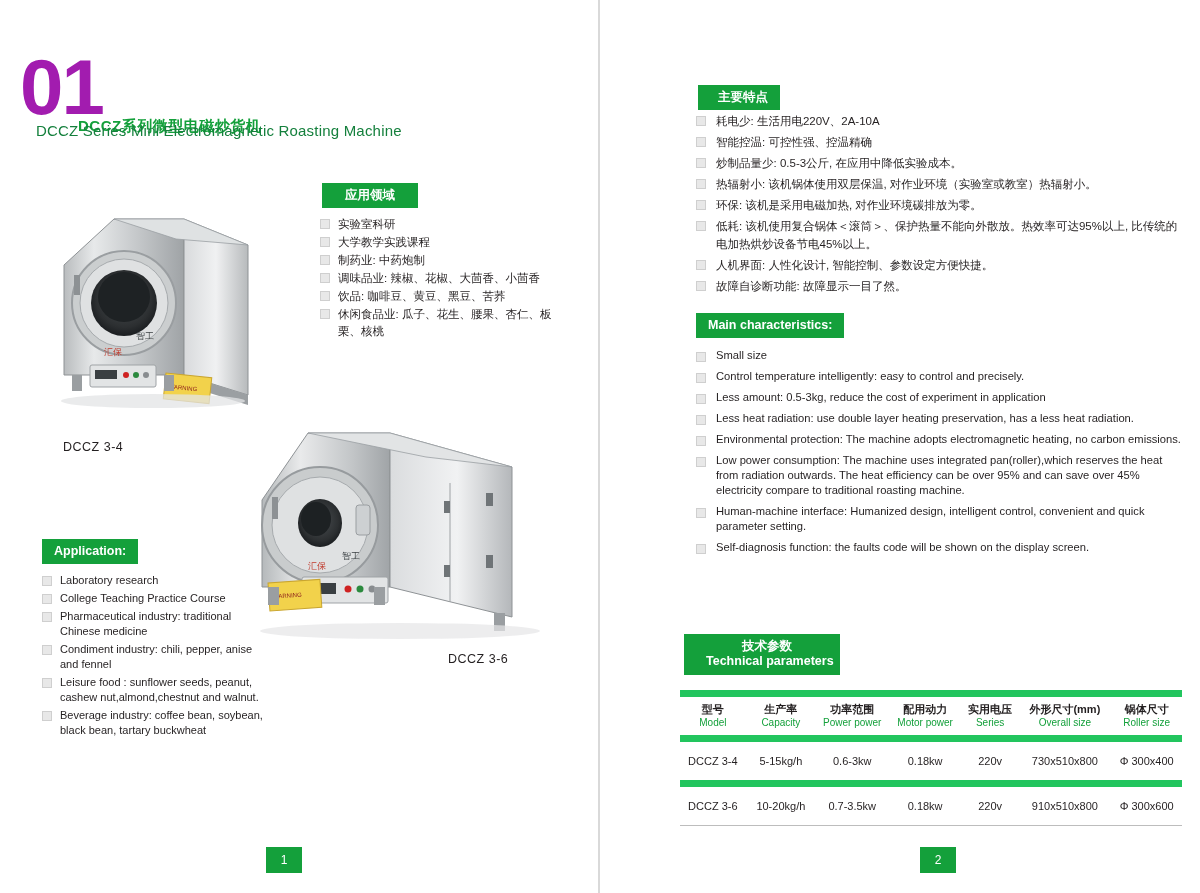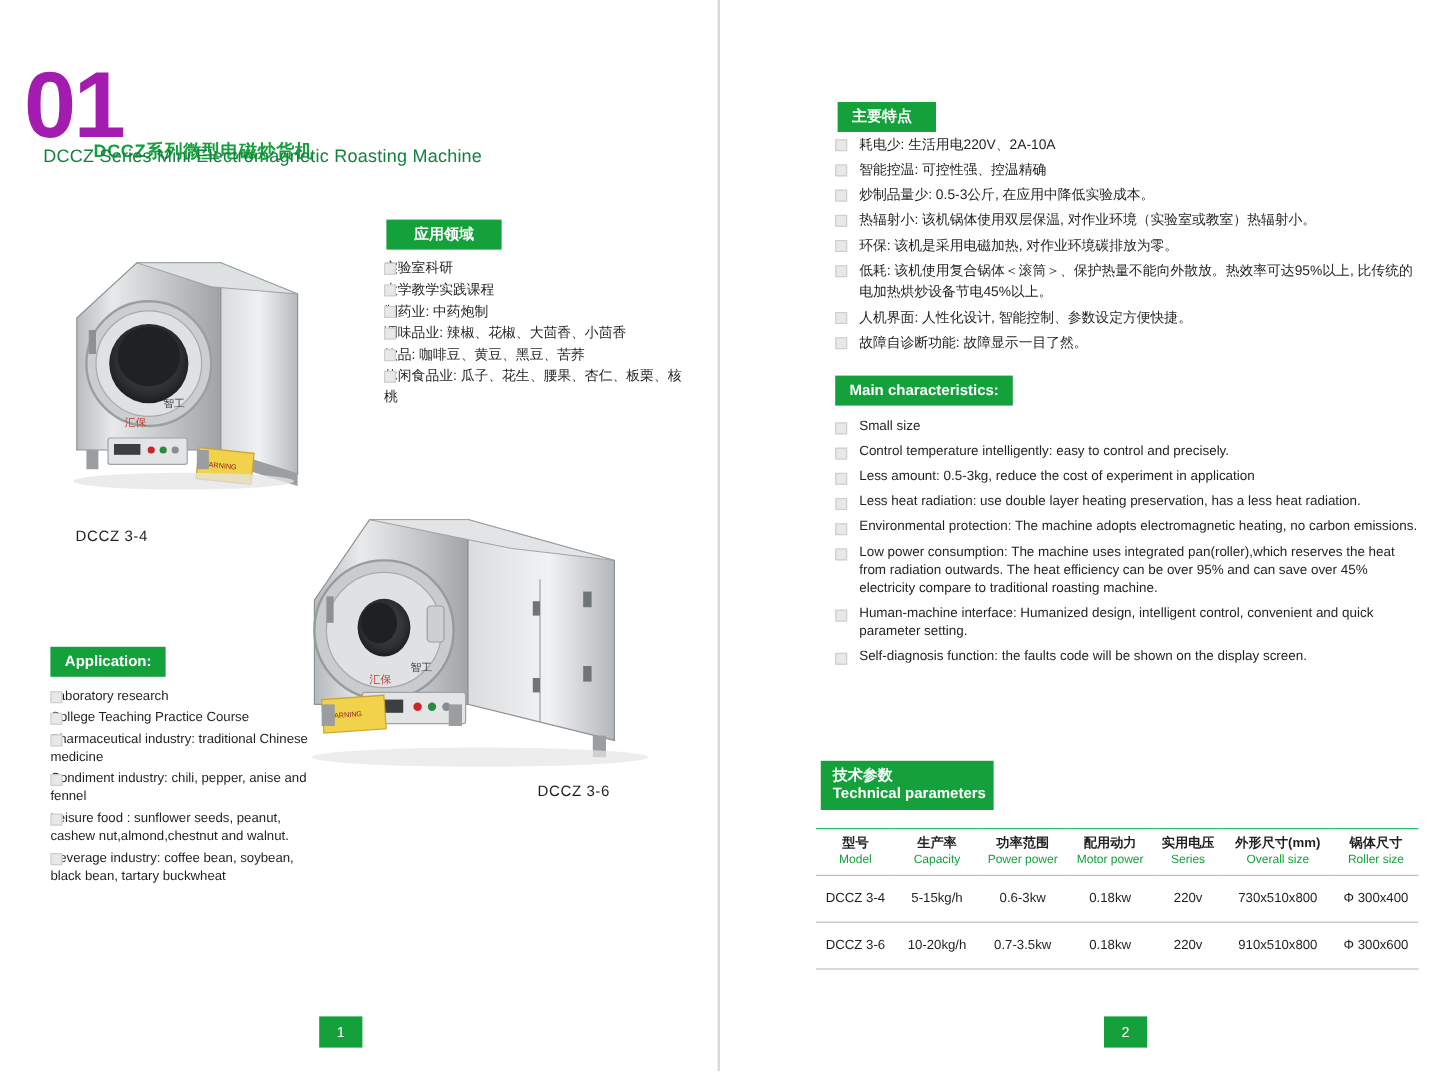--- a/index.html
+++ b/index.html
@@ -70,30 +70,32 @@
     background: #14a03b;
     color: #ffffff;
     font-size: 12.5px;
     font-weight: bold;
     padding: 5px 12px 6px 12px;
     line-height: 14px;
     white-space: nowrap;
   }
   .green-tab.two-line {
     line-height: 15px;
-    padding: 5px 12px 6px 10px;
+    padding: 5px 12px 6px 22px;
+    text-align: center;
   }
   .bullet-list {
     position: absolute;
     list-style: none;
     margin: 0;
     padding: 0;
   }
   .bullet-list li {
     position: relative;
+    padding-left: 18px;
     margin-bottom: 3px;
     line-height: 16px;
   }
   .bullet-list li::before {
     content: "";
     position: absolute;
     left: 0;
     top: 3px;
     width: 8px;
     height: 8px;
@@ -165,21 +167,21 @@
   
   table.tech {
     position: absolute;
     left: 680px;
     top: 690px;
     width: 502px;
     border-collapse: collapse;
     font-size: 11px;
   }
   table.tech th, table.tech td {
-    border-top: 1px solid #22c55e;
+    border-top: 7px solid #22c55e;
     border-bottom: 1px solid #bdbdbd;
     padding: 7px 2px;
     text-align: center;
     font-weight: normal;
   }
   table.tech th {
     padding: 5px 2px 6px 2px;
   }
   .th-cn { display: block; font-size: 11px; color: #231f20; font-weight: bold; line-height: 14px;}
   .th-en { display: block; font-size: 10px; color: #14a03b; line-height: 13px;}
@@ -339,21 +341,21 @@
       <li>Condiment industry: chili, pepper, anise and fennel</li>
       <li>Leisure food : sunflower seeds, peanut, cashew nut,almond,chestnut and walnut.</li>
       <li>Beverage industry: coffee bean, soybean, black bean, tartary buckwheat</li>
     </ul>
 
     <div class="pagenum" style="left:266px; top:847px;">1</div>
   </div>
 
   <div class="right">
 
-    <div class="green-tab" style="left:98px; top:85px; width:58px; text-align:left;">主要特点</div>
+    <div class="green-tab" style="left:98px; top:85px; width:58px; text-align:right;">主要特点</div>
 
     <ul class="r-list r-cn" style="left:96px; top:112px; width:492px;">
       <li>耗电少: 生活用电220V、2A-10A</li>
       <li>智能控温: 可控性强、控温精确</li>
       <li>炒制品量少: 0.5-3公斤, 在应用中降低实验成本。</li>
       <li>热辐射小: 该机锅体使用双层保温, 对作业环境（实验室或教室）热辐射小。</li>
       <li>环保: 该机是采用电磁加热, 对作业环境碳排放为零。</li>
       <li>低耗: 该机使用复合锅体＜滚筒＞、保护热量不能向外散放。热效率可达95%以上, 比传统的电加热烘炒设备节电45%以上。</li>
       <li>人机界面: 人性化设计, 智能控制、参数设定方便快捷。</li>
       <li>故障自诊断功能: 故障显示一目了然。</li>

